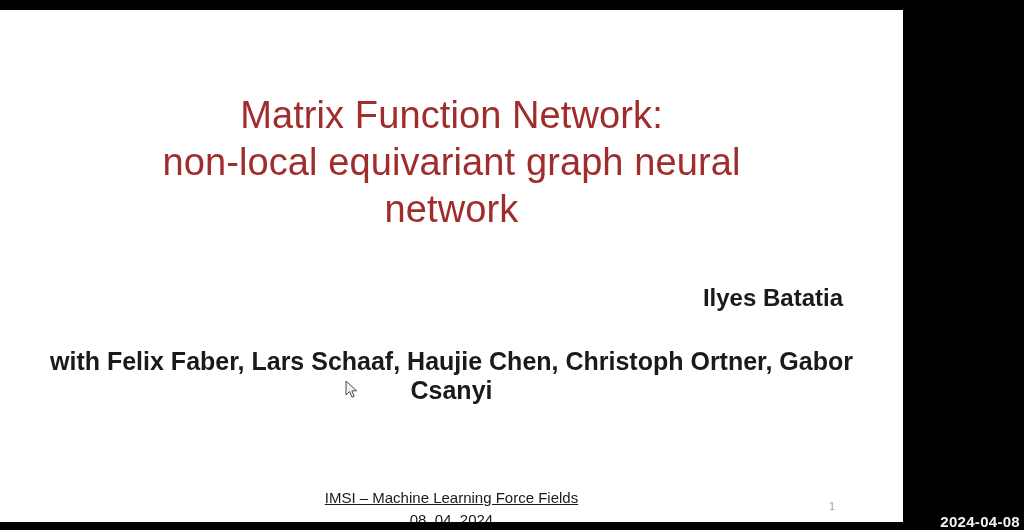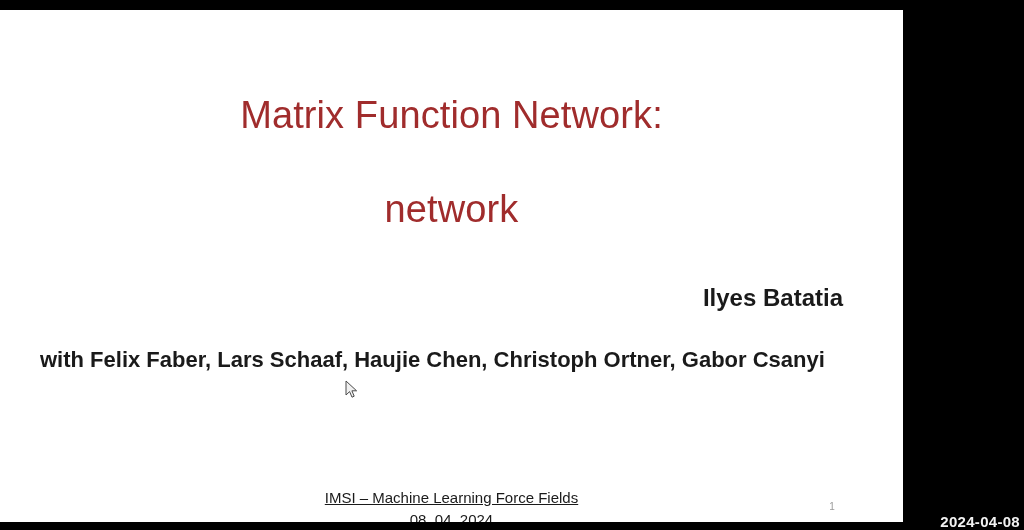--- a/index.html
+++ b/index.html
@@ -60,22 +60,23 @@
     color: #1a1a1a;
     font-size: 24px;
     font-weight: bold;
   }
 
   .slide-coauthors {
     position: absolute;
     left: 40px;
     top: 337px;
     width: 823px;
+    text-align: center;
     color: #1a1a1a;
-    font-size: 22px;
+    font-size: 25px;
     font-weight: bold;
   }
 
   .slide-footer {
     position: absolute;
     left: 60px;
     top: 477px;
     width: 783px;
     text-align: center;
     color: #1a1a1a;
@@ -151,21 +152,21 @@
 
   <div class="top-bar"></div>
   <div class="right-panel"></div>
   <div class="bottom-bar"></div>
 
   <div id="slide">
     <div id="slide-inner">
 
       <div class="slide-title">
         <span>Matrix Function Network:</span><br>
-        <br>
+        <span>non-local equivariant graph neural</span><br>
         <span>network</span>
       </div>
 
       <div class="slide-author">Ilyes Batatia</div>
 
       <div class="slide-coauthors">with Felix Faber, Lars Schaaf, Haujie Chen, Christoph Ortner, Gabor Csanyi</div>
 
       <div class="slide-footer">
         <span>IMSI – Machine Learning Force Fields</span>
         <span class="footer-line2">08. 04. 2024</span>

